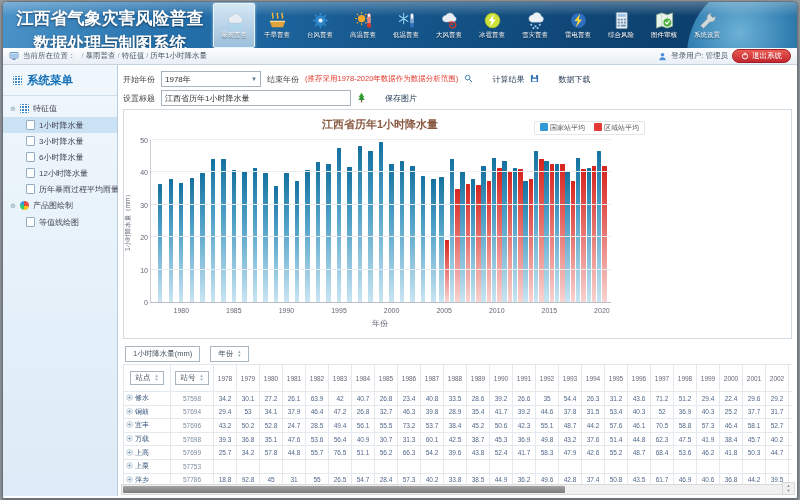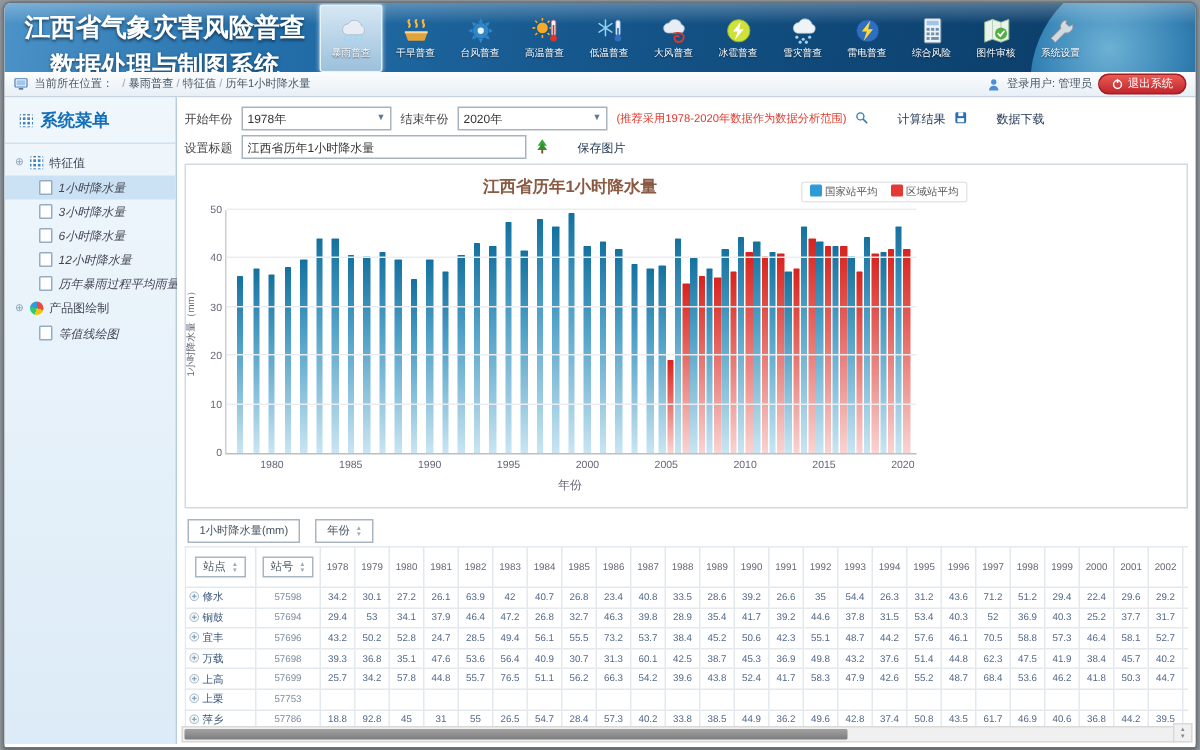--- a/index.html
+++ b/index.html
@@ -32,21 +32,21 @@
   .logout-btn{display:flex;align-items:center;gap:3px;background:linear-gradient(#ea5b52,#c2272e);
     border:1px solid #a01e25;border-radius:8px;color:#fff;font-size:7.5px;padding:1px 8px;cursor:pointer;}
   
   .main{display:flex;height:431px;}
   .sidebar{width:114px;background:linear-gradient(#f0f7fc,#dcebf7);border-right:1px solid #b7cde0;flex:none;}
   .sidebar-title{display:flex;align-items:center;gap:5px;padding:8px 0 7px 10px;color:#1470b8;
     font-weight:bold;font-size:11.5px;border-bottom:1px solid #cfe0ee;}
   .tree{padding-top:4px;font-size:8px;color:#445;}
   .tree-group{display:flex;align-items:center;gap:4px;padding:3px 2px 3px 7px;cursor:pointer;}
   .tree-exp{color:#8fa6b8;font-size:7px;line-height:1;}
-  .tree-child{display:flex;align-items:center;gap:4px;padding:2.5px 2px 2.5px 23px;cursor:pointer;white-space:nowrap;font-style:italic;}
+  .tree-child{display:flex;align-items:center;gap:4px;padding:2.5px 2px 2.5px 23px;cursor:pointer;white-space:nowrap;}
   .tree-child.active{background:#cbe2f4;}
   .doc-ic{width:7px;height:8px;background:#fff;border:1px solid #93aec4;border-radius:1px;flex:none;}
   .grid-ic{width:9px;height:9px;background:#3d86c6;border-radius:1px;flex:none;
     background-image:linear-gradient(#fff 1px,transparent 1px),linear-gradient(90deg,#fff 1px,transparent 1px);
     background-size:3px 3px;background-position:1px 1px;}
   .pie-ic{width:9px;height:9px;border-radius:50%;flex:none;
     background:conic-gradient(#e74c3c 0 30%,#f1c40f 0 55%,#2ecc71 0 78%,#3498db 0 100%);}
   
   .content{flex:1;background:#fff;position:relative;padding:3px 5px 0 5px;overflow:hidden;}
   .filter-row{display:flex;align-items:center;gap:6px;font-size:8px;color:#444;margin:3px 0;}
@@ -323,24 +323,20 @@
 
     <section class="content">
 
       <div class="filter-row">
         <span>开始年份</span>
         <div class="sel">
           <span>1978年</span>
             <span class="arr">▼</span>
         </div>
         <span>结束年份</span>
-        <div class="sel">
-          <span>2020年</span>
-            <span class="arr">▼</span>
-        </div>
         <span class="hint">(推荐采用1978-2020年数据作为数据分析范围)</span>
         <span class="toollink">
           <span>
             <svg width="9" height="9" viewBox="0 0 10 10">
                 <circle cx="4" cy="4" r="2.6" fill="none" stroke="#2a7ab5" stroke-width="1"></circle>
                 <path d="M6 6l3 3" stroke="#2a7ab5" stroke-width="1.1"></path>
               </svg>
           </span>
           <span>计算结果</span>
         </span>

